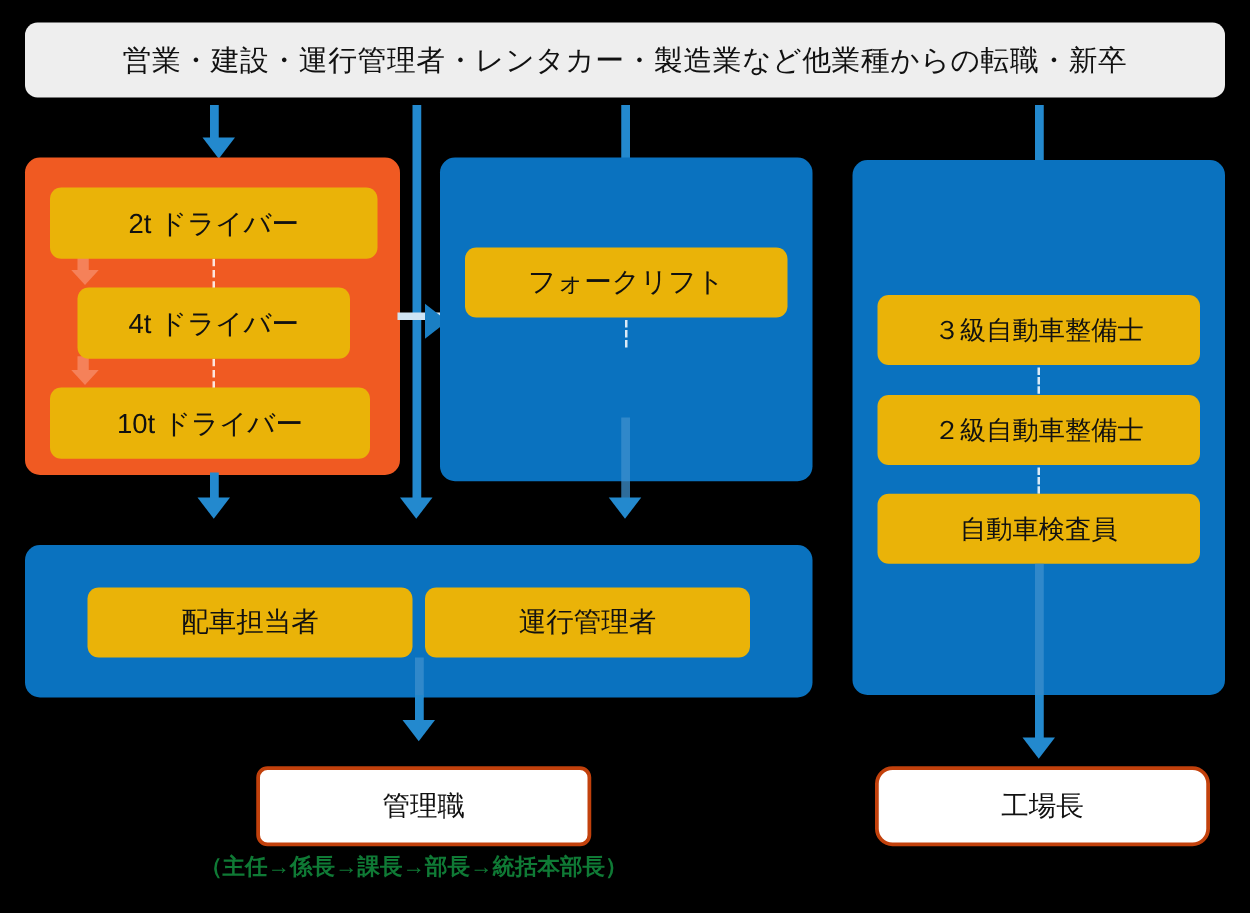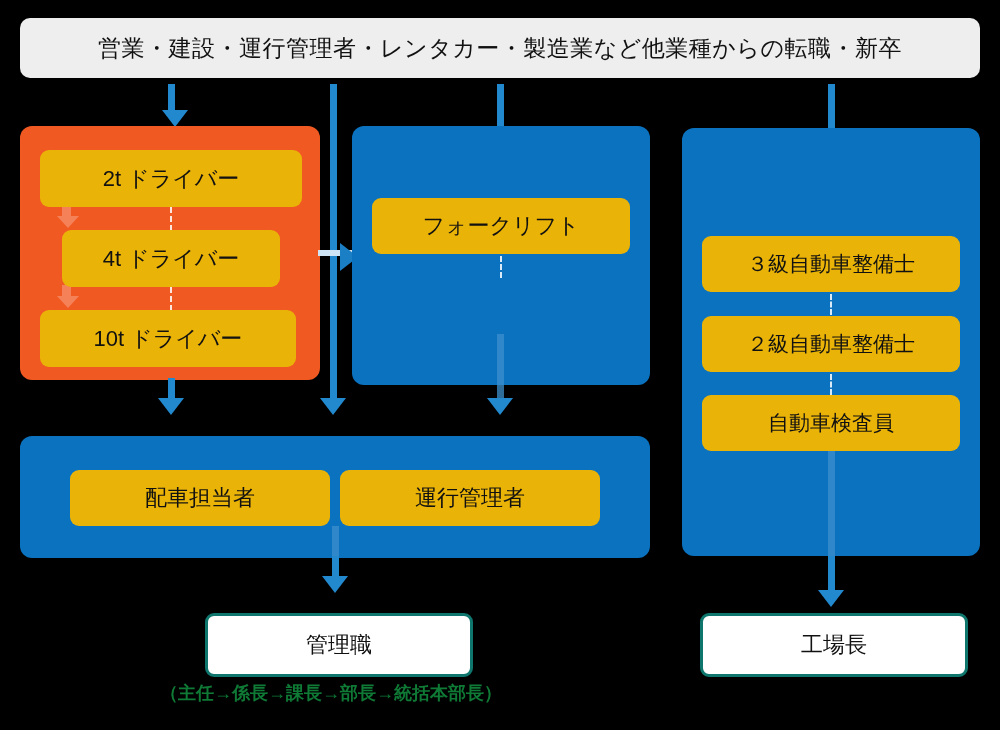--- a/index.html
+++ b/index.html
@@ -55,21 +55,21 @@
     color: #111111;
     font-size: 22px;
     white-space: nowrap;
   }
   .card.small { font-size: 21px; }
 
   
   .box-green {
     position: absolute;
     background: #ffffff;
-    border: 3px solid #0f766e;
+    border: 3px solid #c2410c;
     border-radius: 9px;
     display: flex;
     align-items: center;
     justify-content: center;
     color: #111111;
     font-size: 22px;
     white-space: nowrap;
   }
 
   
@@ -196,15 +196,15 @@
   <div class="card" style="left:340px; top:470px; width:260px; height:56px;">運行管理者</div>
   <div class="card" style="left:70px; top:470px; width:260px; height:56px;">配車担当者</div>
 
   <div class="vline faded" style="left:332px; top:526px; height:32px;"></div>
   <div class="vline" style="left:332px; top:556px; height:24px;"></div>
   <div class="arrowhead-down" style="left:322px; top:576px;"></div>
 
   <div class="box-green" style="left:205px; top:613px; width:262px; height:58px;">管理職</div>
   <div class="caption" style="left:160px; top:681px;">（主任→係長→課長→部長→統括本部長）</div>
 
-  <div class="box-green" style="left:700px; top:613px; width:262px; height:58px;">工場長</div>
+  <div class="box-green" style="left:700px; top:613px; width:262px; height:58px;border-radius:14px;">工場長</div>
 
 </div>
 
 </body></html>

